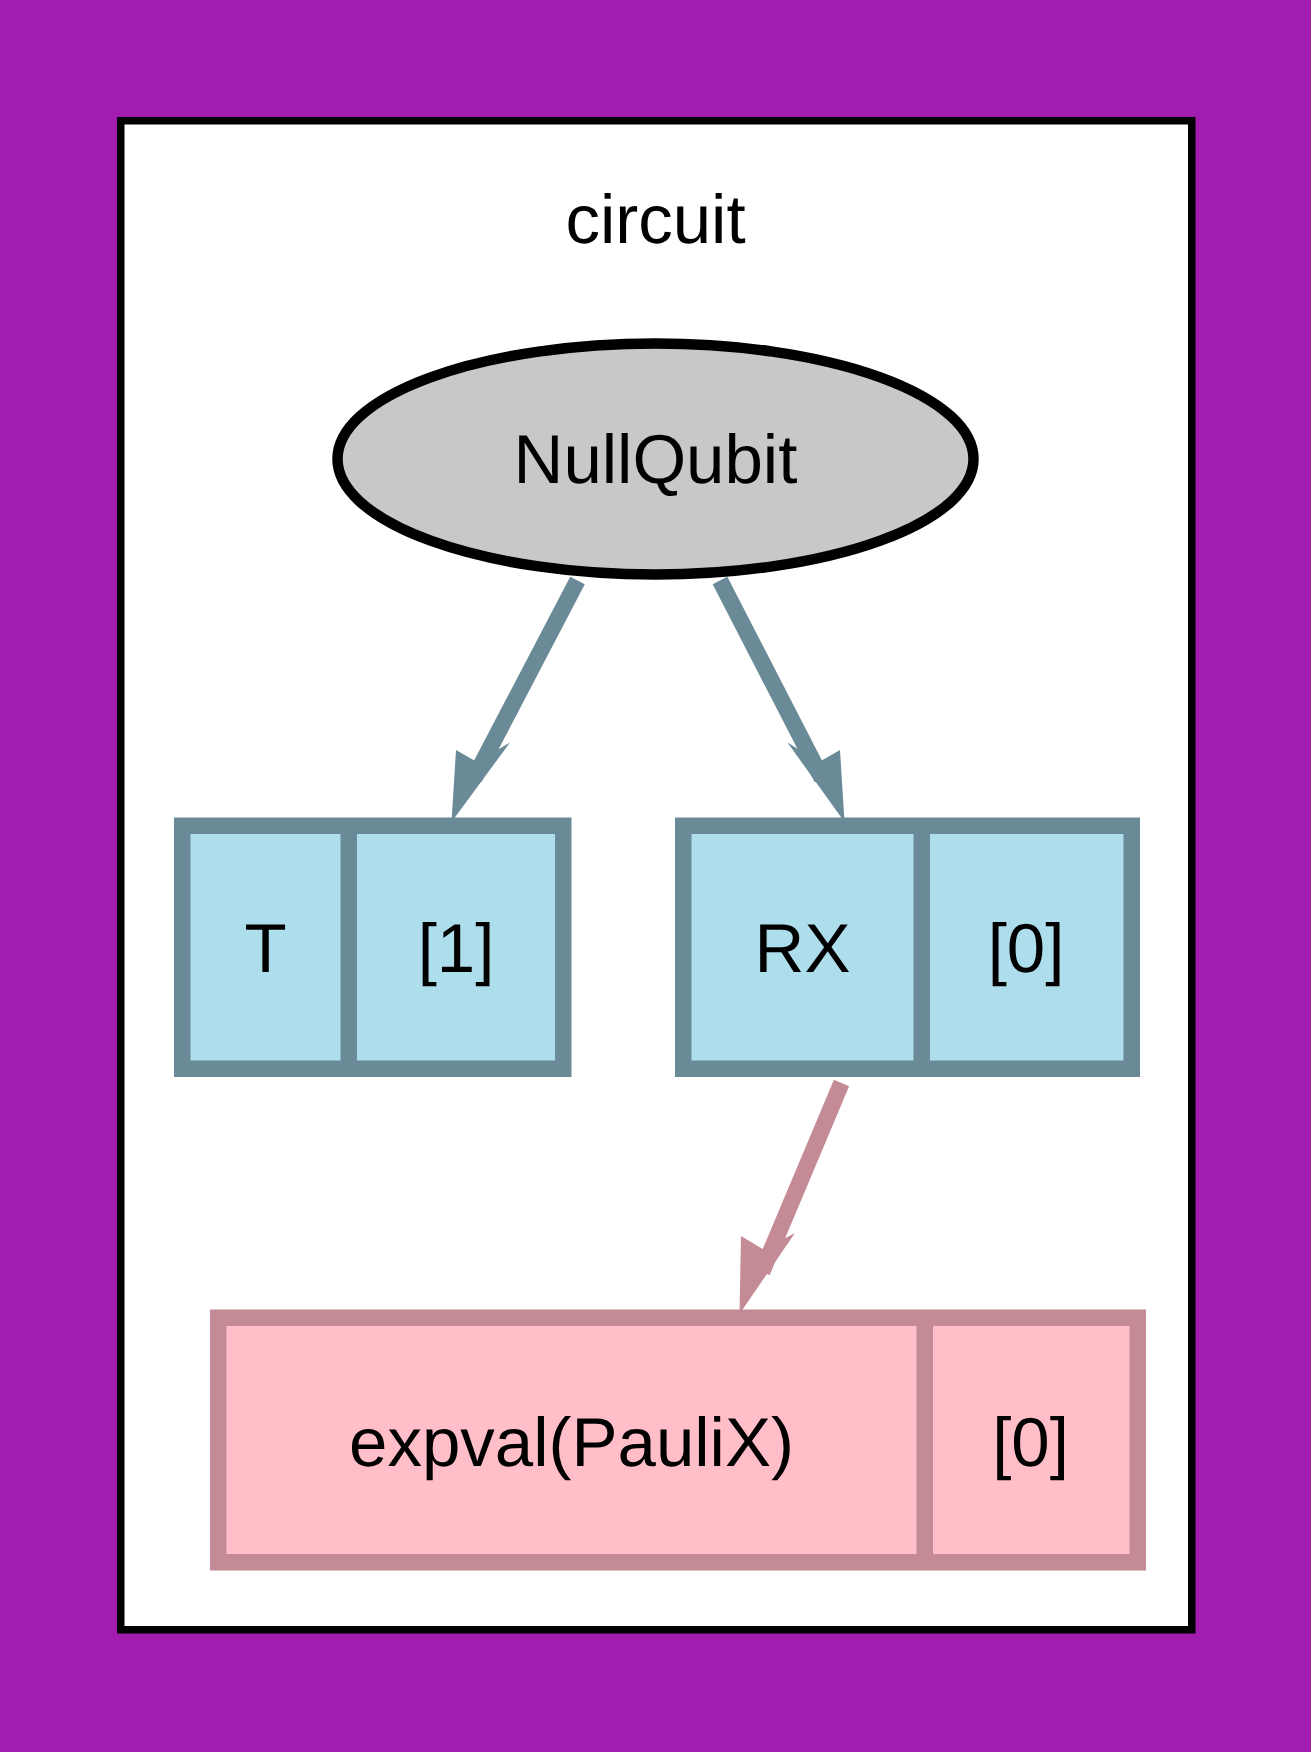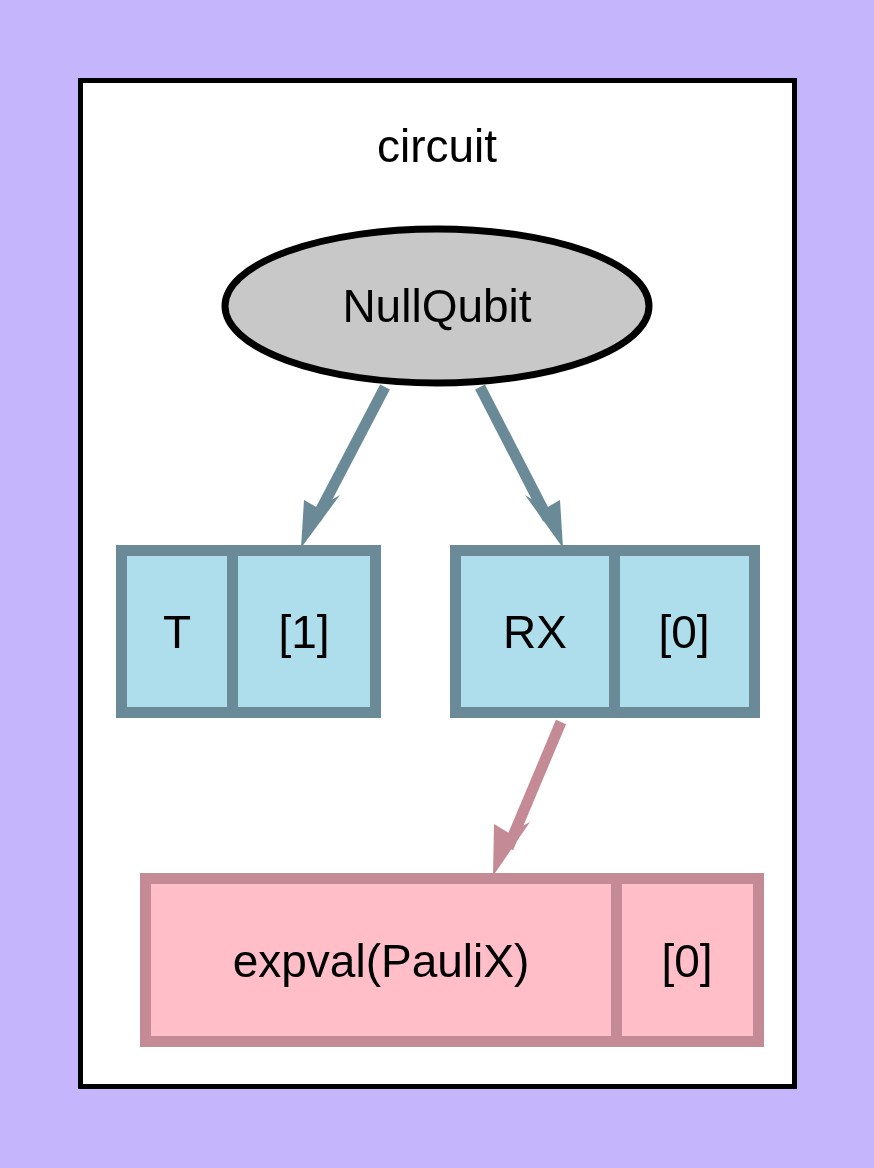--- a/index.html
+++ b/index.html
@@ -10,21 +10,21 @@
   body {
     width: 874px;
     height: 1168px;
     font-family: "Liberation Sans", sans-serif;
     overflow: hidden;
   }
   #canvas {
     position: relative;
     width: 874px;
     height: 1168px;
-    background: #c4b5fd;
+    background: #a21caf;
   }
   #graph-svg {
     position: absolute;
     top: 0;
     left: 0;
     width: 874px;
     height: 1168px;
     display: block;
   }
   .cluster-frame {

